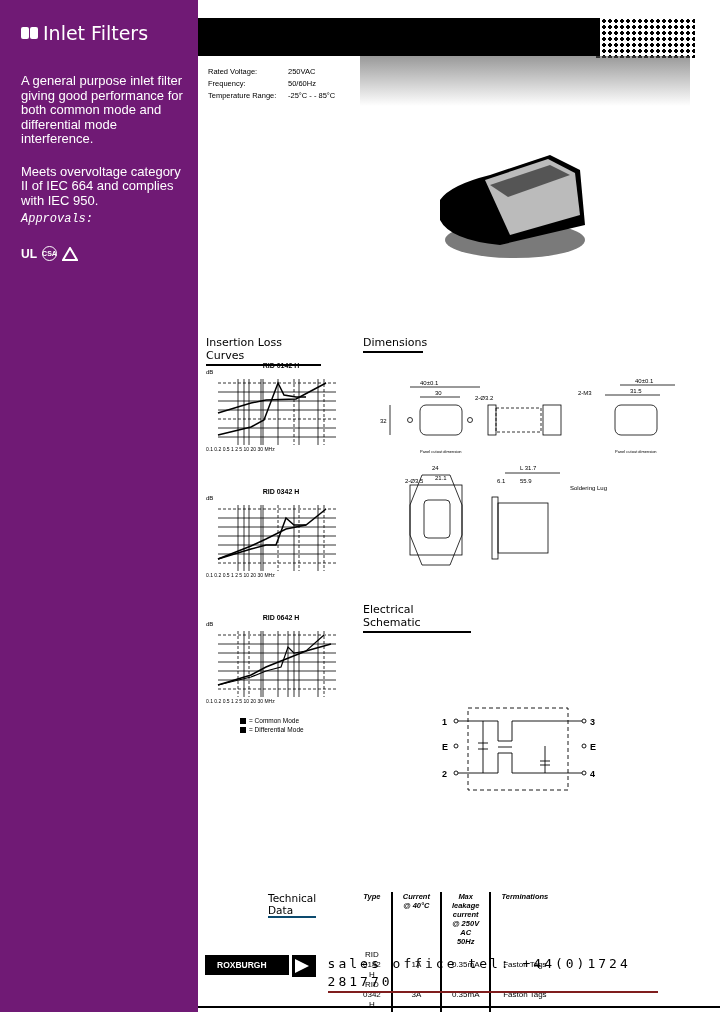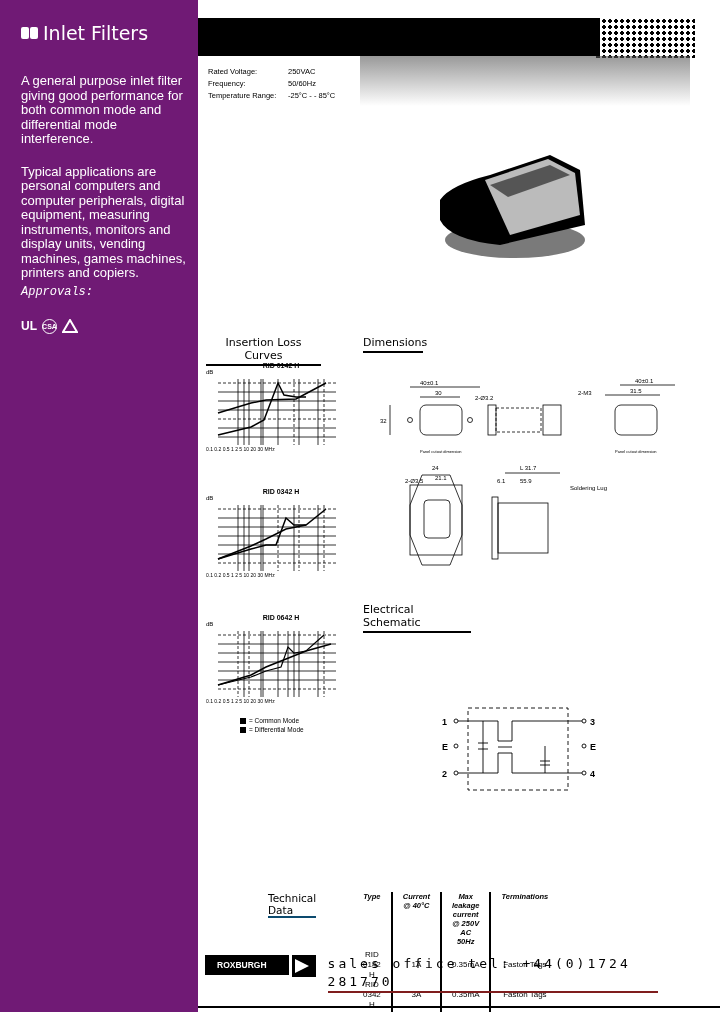--- a/index.html
+++ b/index.html
@@ -49,21 +49,21 @@
 
 <div class="sidebar">
   <div class="title">
     <span class="logo-mark">
         <span></span>
         <span></span>
       </span>
     <span>Inlet Filters</span>
   </div>
   <p class="side-para first">A general purpose inlet filter giving good performance for both common mode and differential mode interference.</p>
-  <p class="side-para">Typical applications are personal computers and computer peripherals, digital equipment, measuring instruments, monitors and display units, vending machines, games machines, printers and copiers.</p>
+  <p class="side-para">Meets overvoltage category II of IEC 664 and complies with IEC 950.</p>
   <div class="approvals">Approvals:</div>
   <div class="approval-icons">
     <span>UL</span>
     <span class="csa">CSA</span>
     <svg width="16" height="14">
         <polygon points="8,1 15,13 1,13" fill="none" stroke="#fff" stroke-width="2"></polygon>
       </svg>
   </div>
 </div>
 
@@ -86,21 +86,21 @@
     </div>
 </div>
 
 <svg class="product" viewBox="0 0 170 120">
   <ellipse cx="85" cy="95" rx="70" ry="18" fill="#222" opacity="0.6"></ellipse>
   <path d="M10 55 Q20 40 60 30 L120 10 L150 25 L155 80 L70 100 Q20 95 10 75 Z" fill="#000"></path>
   <path d="M55 35 L118 14 L145 28 L150 70 L80 90 Z" fill="#bbb"></path>
   <path d="M60 40 L120 20 L140 30 L78 52 Z" fill="#555"></path>
 </svg>
 
-<div class="section-title" style="left:206px;top:336px;width:115px;text-align:center;">Insertion Loss Curves</div>
+<div class="section-title" style="left:206px;top:336px;width:115px;">Insertion Loss Curves</div>
 <div class="section-title" style="left:363px;top:336px;width:60px;">Dimensions</div>
 <div class="section-title" style="left:363px;top:603px;width:108px;">Electrical Schematic</div>
 
 <div class="chart" style="top:362px;">
   <div class="chart-title">RID 0142 H</div>
   <div class="chart-unit">dB</div>
   <svg width="140" height="80">
     <g stroke="#000" stroke-width="0.8">
       <line x1="12" y1="8" x2="130" y2="8" stroke-dasharray="3,2"></line>
         <line x1="12" y1="17" x2="130" y2="17"></line>

